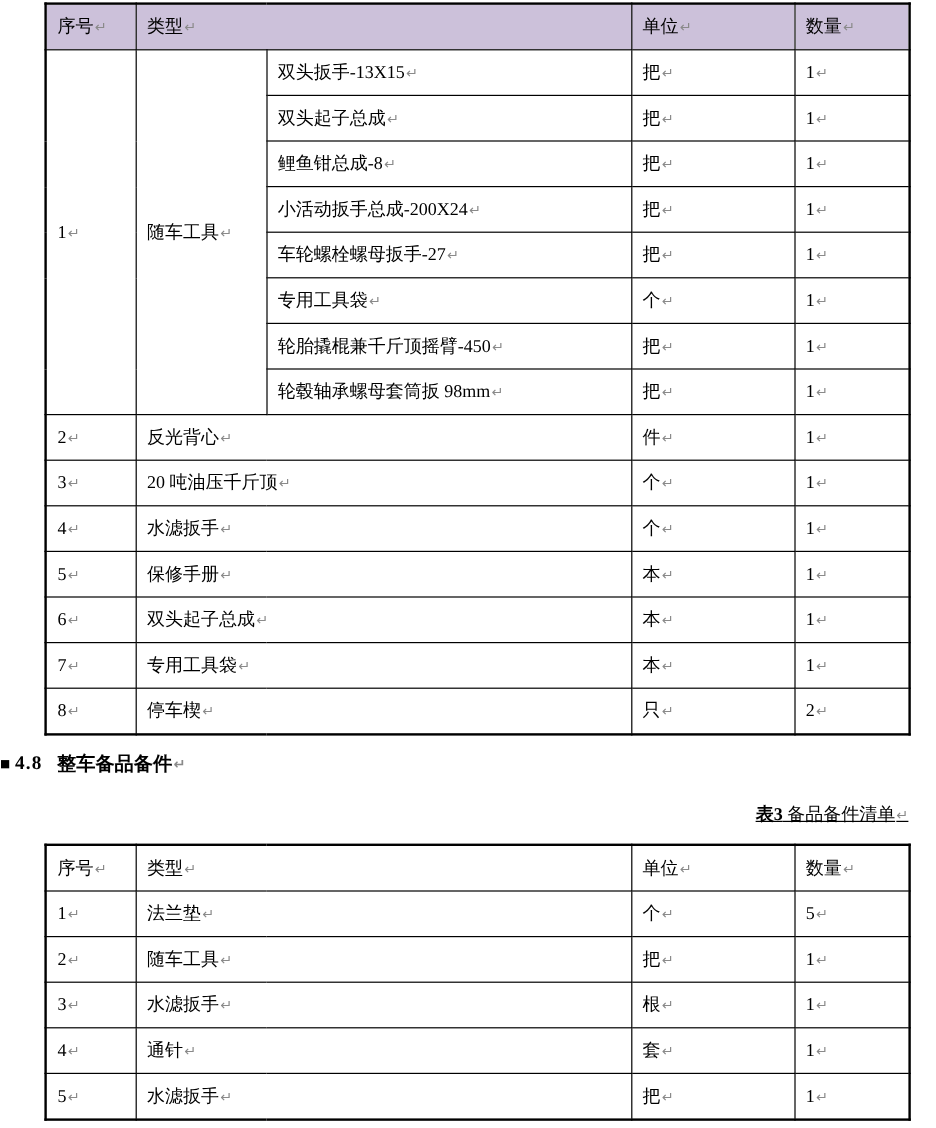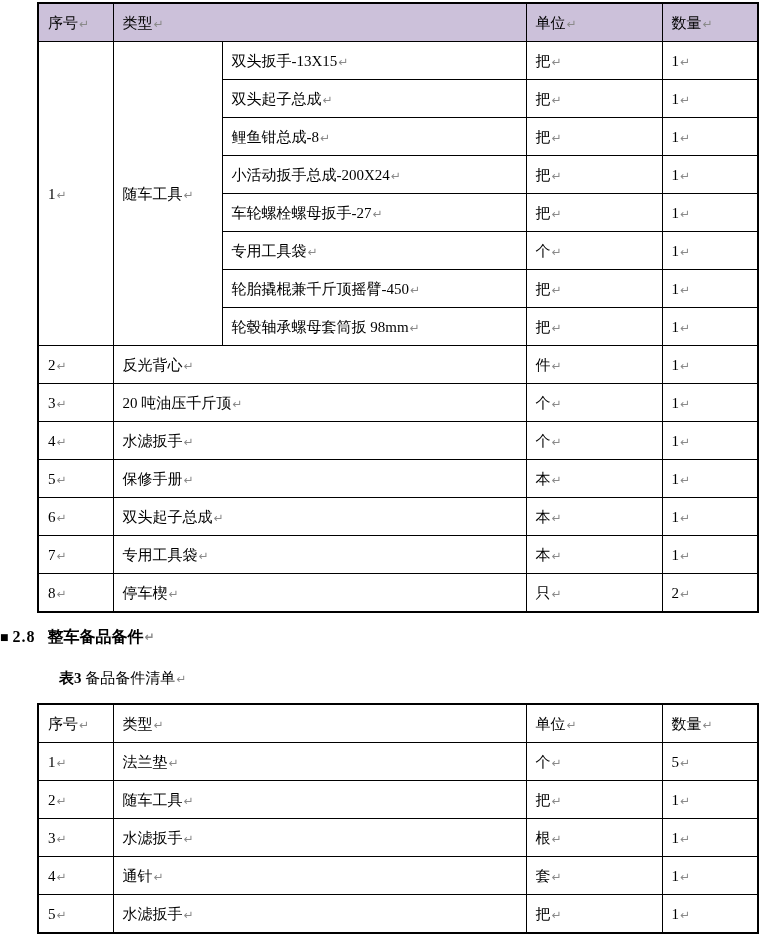--- a/index.html
+++ b/index.html
@@ -49,24 +49,25 @@
     line-height:1;
     margin:0 4px 0 0;
     font-family:"DejaVu Sans",sans-serif;
     font-weight:normal;
   }
   .heading .num{margin-right:12px;letter-spacing:1px;}
   .caption{
     margin:20px 0 0 37px;
     width:720px;
     height:22px;
-    text-align:left;
+    text-align:right;
     padding-left:22px;
     box-sizing:border-box;
     font-size:15px;
+    text-decoration:underline;
   }
   .caption .cap-label{font-weight:bold;}
   #spares-table{margin-top:12px;}
 </style>
 </head>
 <body>
 
 <div class="page">
 
   <table class="doc" id="tools-table">
@@ -168,21 +169,21 @@
         <td><span>8</span><span class="pmark">↵</span></td>
         <td colspan="2"><span>停车楔</span><span class="pmark">↵</span></td>
         <td><span>只</span><span class="pmark">↵</span></td>
         <td><span>2</span><span class="pmark">↵</span></td>
       </tr>
     </tbody>
   </table>
 
   <div class="heading">
     <span class="sq">■</span>
-    <span class="num">2.8</span>
+    <span class="num">4.8</span>
     <span>整车备品备件</span>
     <span class="pmark">↵</span>
   </div>
 
   <div class="caption">
     <span class="cap-label">表3</span><span> 备品备件清单</span><span class="pmark">↵</span>
   </div>
 
   <table class="doc" id="spares-table">
     <colgroup>

